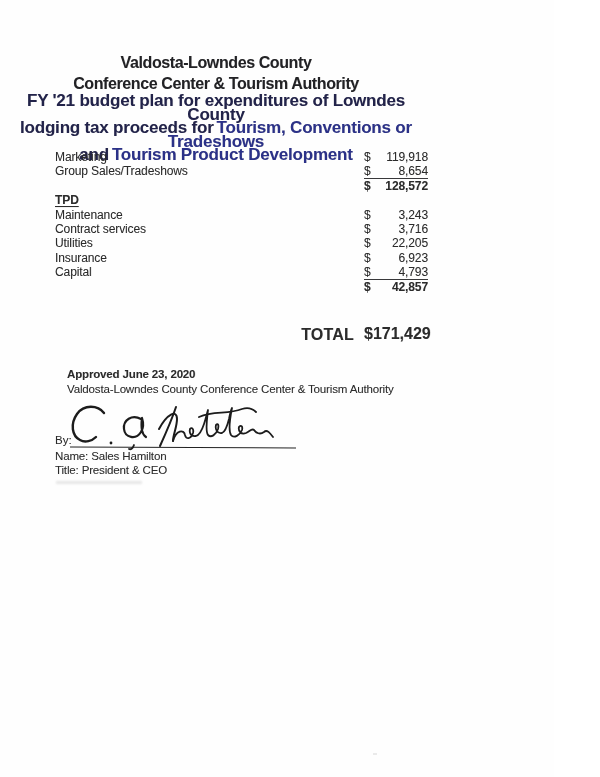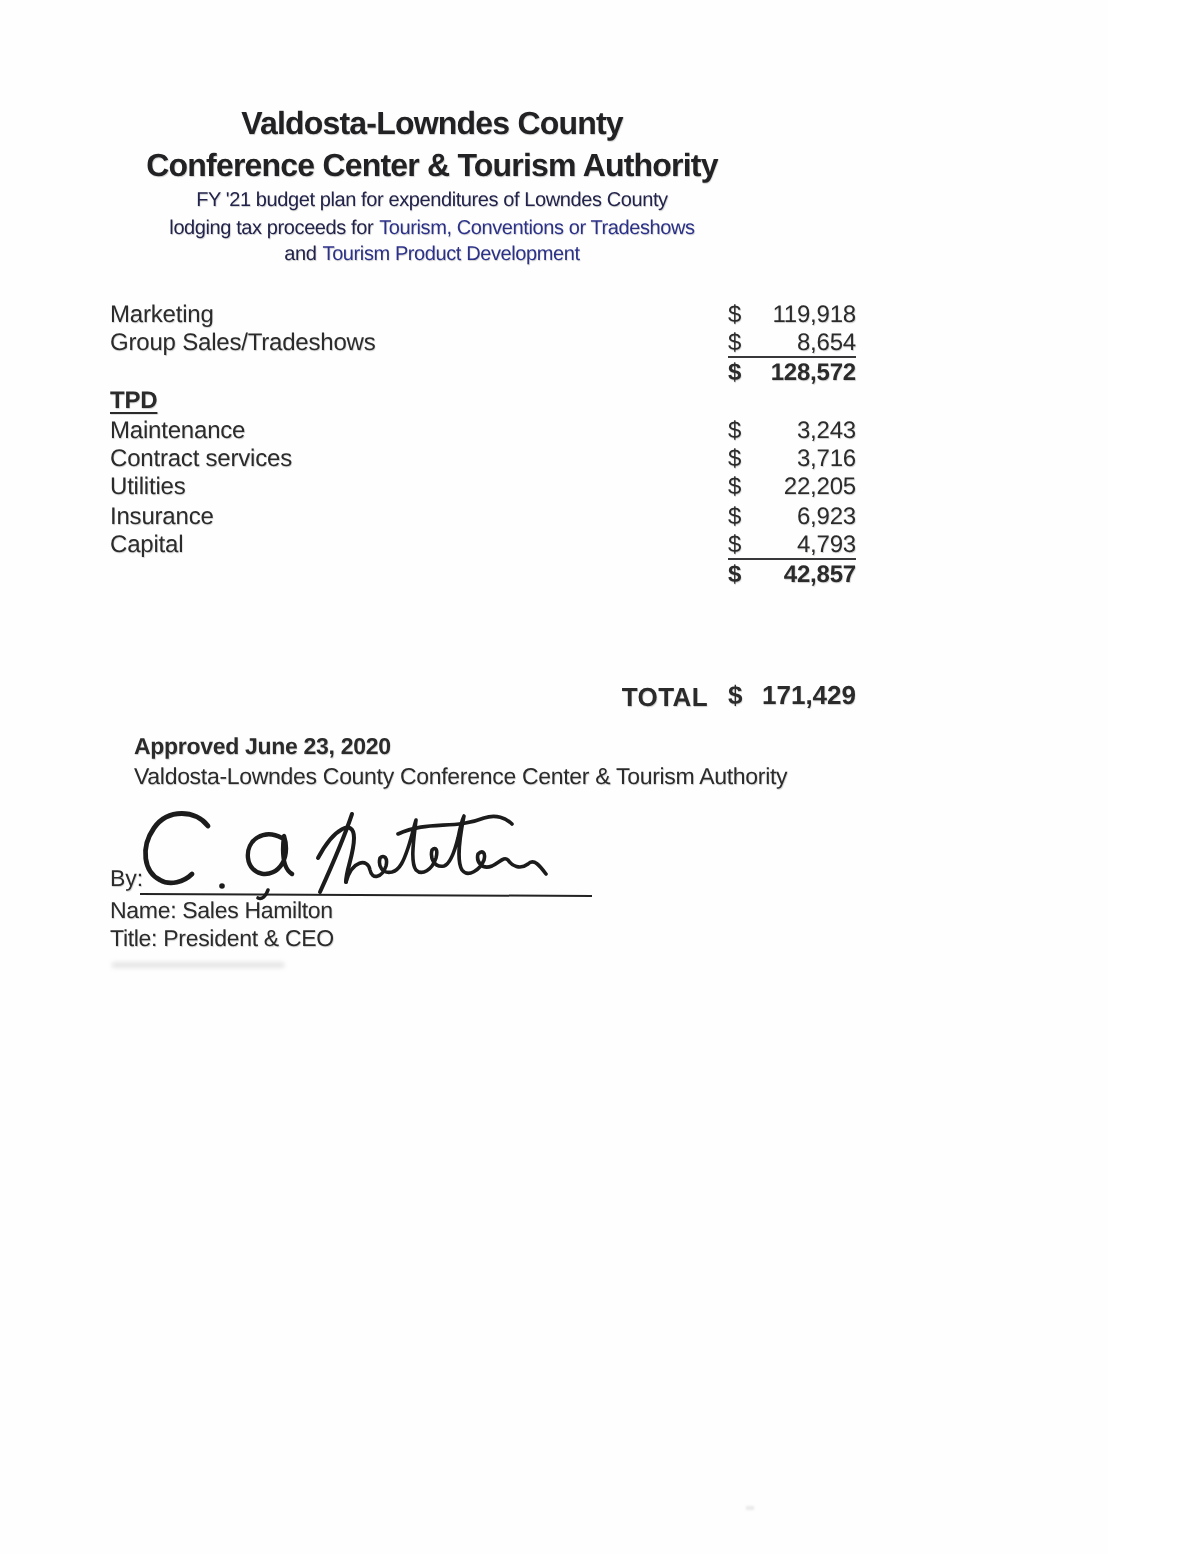--- a/index.html
+++ b/index.html
@@ -27,22 +27,22 @@
     text-align: center;
   }
   .title-line {
     font-size: 16px;
     font-weight: 700;
     line-height: 21px;
     letter-spacing: -0.4px;
     color: #222225;
   }
   .subtitle-line {
-    font-size: 10px;
-    font-weight: 400;
+    font-size: 17px;
+    font-weight: 700;
     line-height: 13.6px;
     letter-spacing: -0.2px;
     color: #22234a;
   }
   .hl { color: #2b3188; }
   .wgap { display: inline-block; width: 3px; }
 
   
   .budget {
     position: absolute;
@@ -80,24 +80,24 @@
     line-height: 13px;
   }
   .rule-bottom { border-bottom: 1.4px solid #38383a; }
   .bold-amt { font-weight: 700; }
   .tpd-gap { }
 
   
   .grand {
     position: absolute;
     left: 55px;
-    top: 341px;
+    top: 327px;
     width: 373px;
     display: flex;
-    font-size: 13px;
+    font-size: 16px;
     font-weight: 700;
     line-height: 15px;
   }
   .grand-label { flex: 1; text-align: right; padding-right: 10px; letter-spacing: 0.2px; }
 
   
   .approval {
     position: absolute;
     left: 67px;
     top: 367px;

